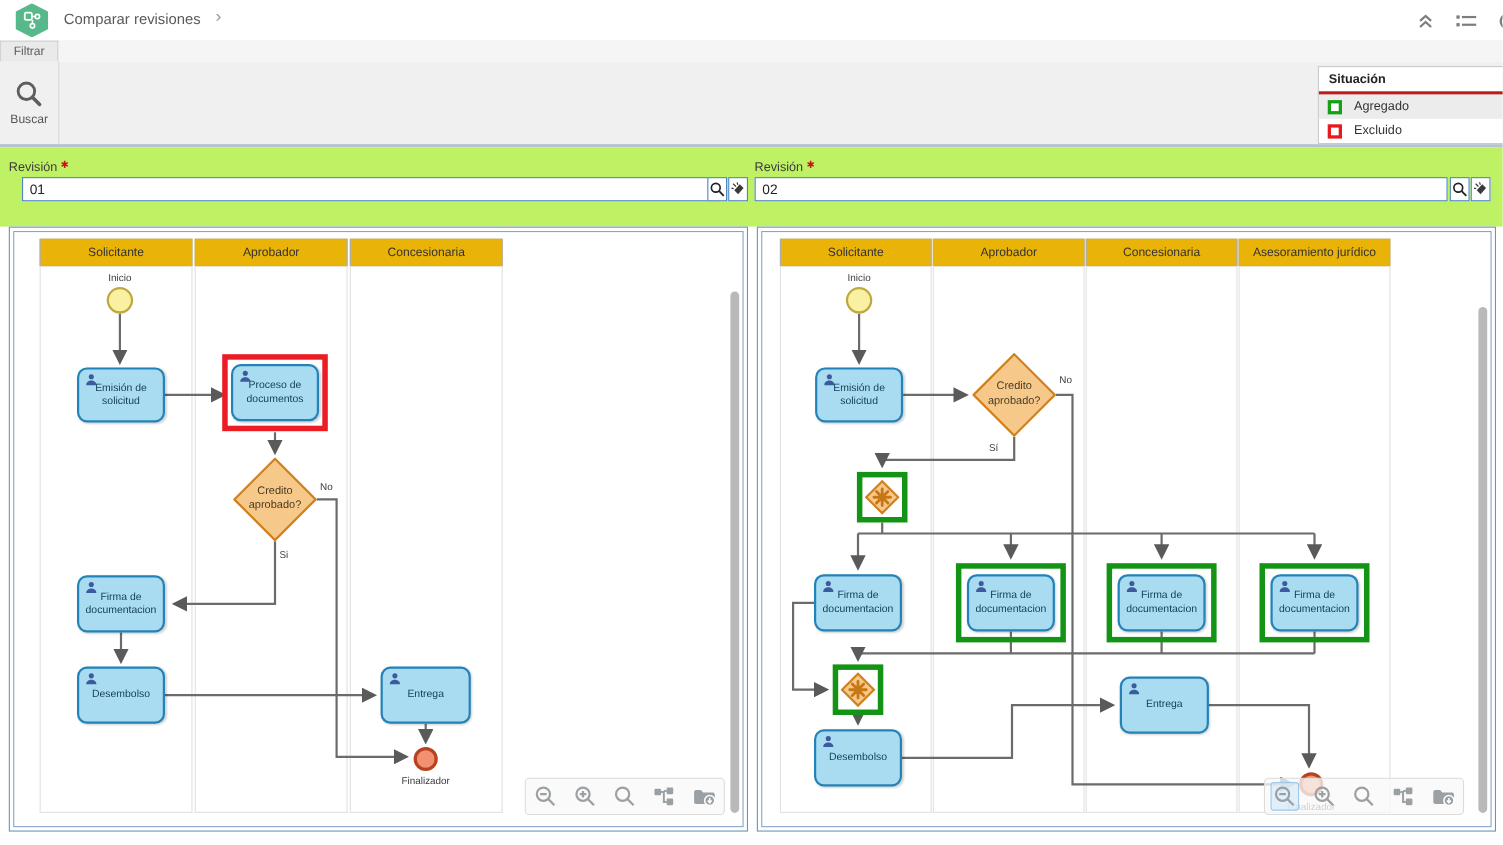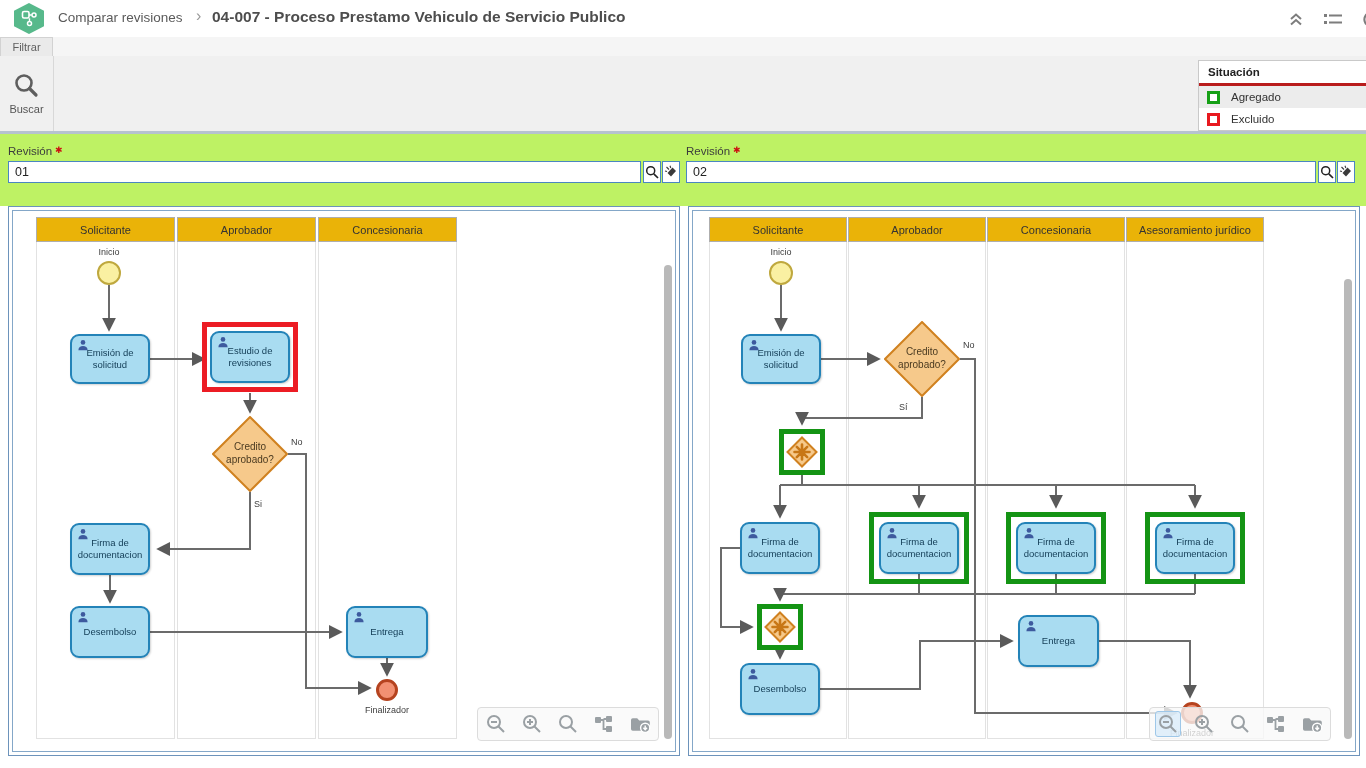--- a/index.html
+++ b/index.html
@@ -69,21 +69,20 @@
     <div class="hexicon">
       <svg width="17" height="17" viewBox="0 0 17 17">
         <rect x="1.5" y="1.5" width="6.5" height="6.5" rx="1.5" fill="none" stroke="#fff" stroke-width="1.6"></rect>
         <circle cx="13" cy="5" r="2" fill="none" stroke="#fff" stroke-width="1.5"></circle>
         <circle cx="8.5" cy="13.5" r="2" fill="none" stroke="#fff" stroke-width="1.5"></circle>
         <path d="M8,5 H10.8 M8.5,8.2 V11.3" stroke="#fff" stroke-width="1.4" fill="none"></path>
       </svg>
     </div>
     <span class="crumb">Comparar revisiones</span>
     <span class="crumb-sep">›</span>
-    <h1 class="title">04-007 - Proceso Prestamo Vehiculo de Servicio Publico</h1>
     <div class="hdr-actions">
       <span>
         <svg width="18" height="17" viewBox="0 0 18 17">
             <path d="M4,8 9,3.5 14,8 M4,13.5 9,9 14,13.5" fill="none" stroke="#7d7d7d" stroke-width="2"></path>
           </svg>
       </span>
       <span>
         <svg width="20" height="16" viewBox="0 0 20 16">
             <rect x="1" y="3" width="3" height="3" fill="#7d7d7d"></rect>
             <rect x="6" y="3.5" width="13" height="2" fill="#7d7d7d"></rect>
@@ -121,21 +120,21 @@
         <span class="sq sq-red"></span>
         <span>Excluido</span>
       </div>
     </div>
   </div>
 
   <div class="formrow">
     <div class="flabel" style="left:8px;top:11px;">
       <span>Revisión</span><span class="reqmark">✱</span>
     </div>
-    <input class="revinput" style="left: 8px; top: 27px; width: 633px;" type="text" value="01">
+    <input class="revinput" style="left: 20px; top: 27px; width: 633px;" type="text" value="01">
     <button class="minibtn" style="left:643px;top:27px;">
       <svg width="14" height="14" viewBox="0 0 14 14">
           <circle cx="5.7" cy="5.7" r="4" fill="none" stroke="#222" stroke-width="1.5"></circle>
           <path d="M8.8,8.8 L13,13" stroke="#222" stroke-width="1.7"></path>
         </svg>
     </button>
     <button class="minibtn" style="left:662px;top:27px;">
       <svg width="14" height="14" viewBox="0 0 14 14">
           <path d="M8.5,2.5 L12,6 L7,11.5 L3.5,8 Z" fill="#3a3a3a"></path>
           <path d="M2.5,2 L5,4.5 M1,6 L3,6.5 M6,0.8 L6.8,3" stroke="#3a3a3a" stroke-width="1.1"></path>
@@ -198,21 +197,21 @@
           </svg>
         <span>Emisión de solicitud</span>
       </div>
 
       <div class="frame frame-red" style="left:189px;top:111px;width:96px;height:70px;"></div>
       <div class="task" style="left:197px;top:120px;height:52px;">
         <svg class="person" width="12" height="12" viewBox="0 0 14 14">
             <circle cx="7" cy="4" r="2.7" fill="#3d5a9e"></circle>
             <path d="M1.6,13 C1.6,9.7 4.1,8.1 7,8.1 C9.9,8.1 12.4,9.7 12.4,13 Z" fill="#3d5a9e"></path>
           </svg>
-        <span>Estudio de revisiones</span>
+        <span>Proceso de documentos</span>
       </div>
 
       <div class="gw" style="left:199px;top:205px;width:76px;height:76px;">
         <svg width="76" height="76" viewBox="0 0 76 76">
             <polygon points="38,1 75,38 38,75 1,38" fill="#f6c98b" stroke="#d0811f" stroke-width="2"></polygon>
           </svg>
         <div class="gwlabel" style="left:4px;top:24px;width:68px;">Credito aprobado?</div>
       </div>
       <div class="nlabel" style="left:278px;top:226px;">No</div>
       <div class="nlabel" style="left:241px;top:288px;">Si</div>

